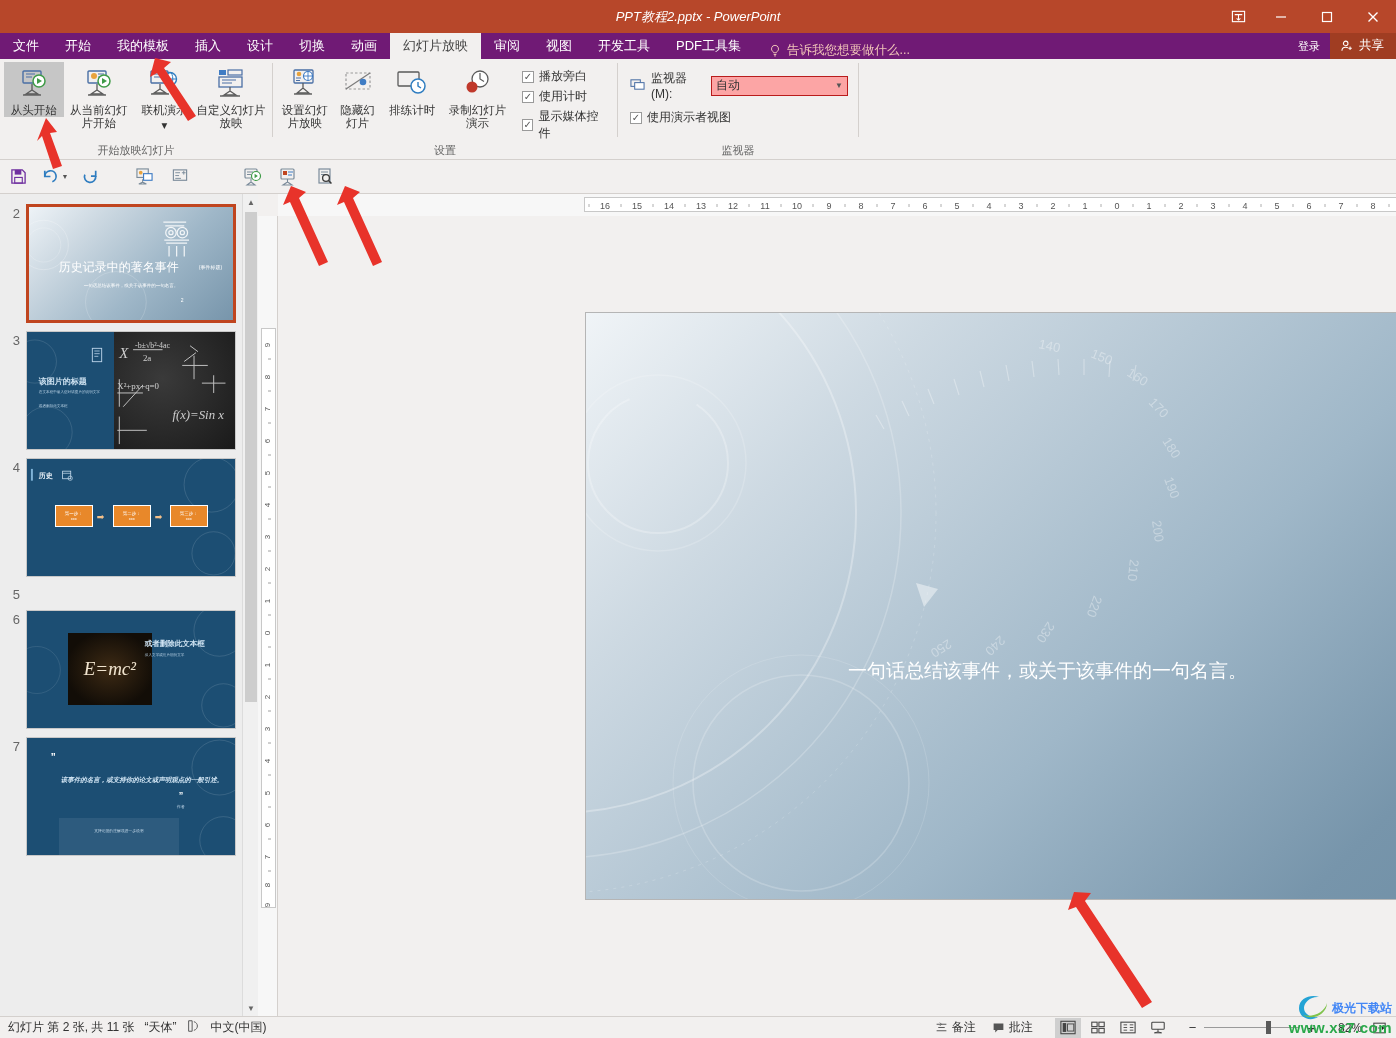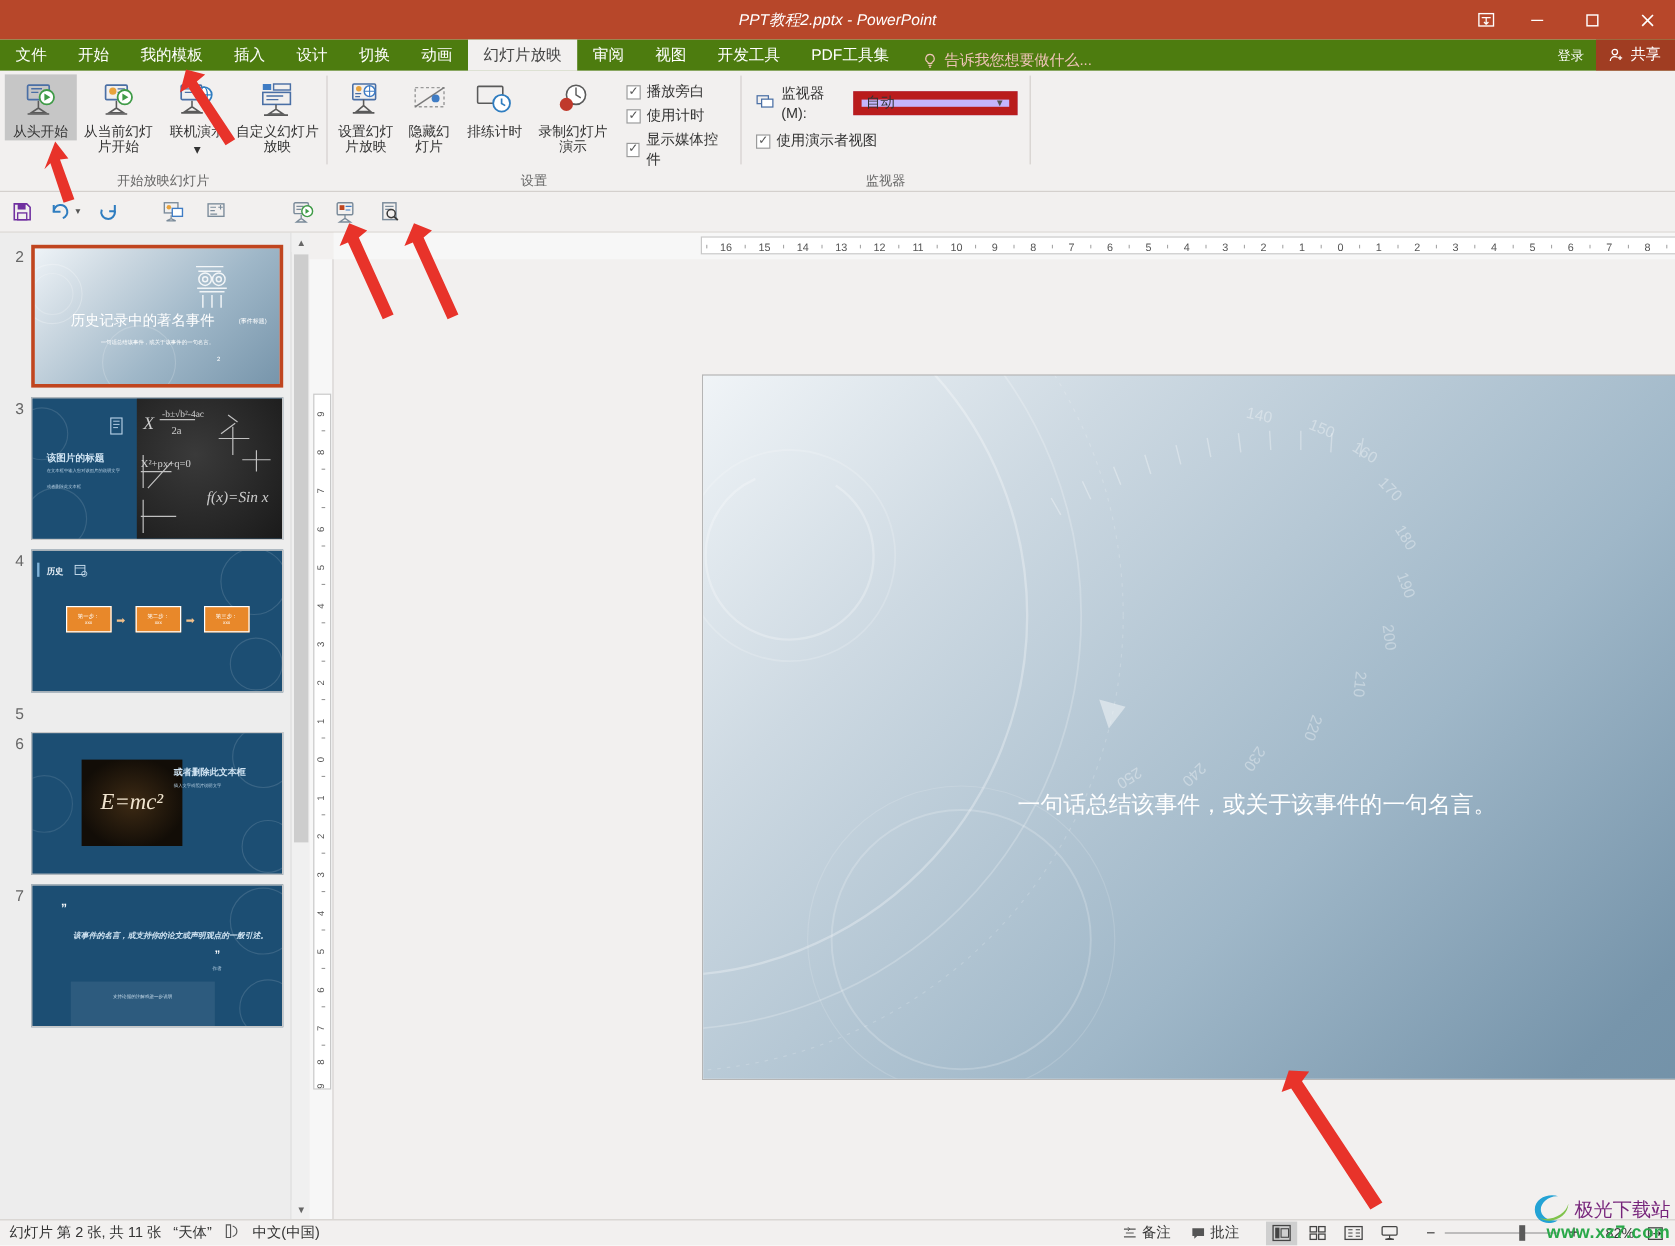--- a/index.html
+++ b/index.html
@@ -11,21 +11,21 @@
   
   .titlebar {
     height: 33px; background: #b7472a; position: relative;
     display:flex; align-items:center; justify-content:center;font-style:italic;
   }
   .title-text { color:#fff; font-size:13px; }
   .win-btns { position:absolute; right:0; top:0; height:33px; display:flex; align-items:center; }
   .win-btn { width:46px; height:33px; display:flex; align-items:center; justify-content:center; color:#fff; font-size:15px; }
   .ribbon-display { width:40px; height:33px; display:flex; align-items:center; justify-content:center; }
   
-  .tabbar { height:26px; background:#4d7c0f; display:flex; align-items:flex-end; position:relative; }
+  .tabbar { height:26px; background:#701a75; display:flex; align-items:flex-end; position:relative; }
   .tab { padding:4px 13px 5px 13px; color:#fff; font-size:13px; line-height:17px; cursor:pointer; white-space:nowrap;}
   .tab.active { background:#f2f0ef; color:#444; }
   .tellme { display:flex; align-items:center; gap:5px; margin-left:14px; color:#f0c4b8; font-size:12.5px; }
   .tellme svg { width:14px; height:14px; }
   .acct { position:absolute; right:0; bottom:0; display:flex; align-items:center; height:26px; }
   .signin { color:#fff; font-size:11px; padding:0 10px; }
   .share { background:#a03d22; color:#fff; font-size:12.5px; padding:4px 12px 5px 10px; display:flex; align-items:center; gap:5px; height:26px;}
   .share svg { width:14px; height:14px;}
   
   .ribbon { height:101px; background:#f2f0ef; border-bottom:1px solid #d4d0cd; display:flex; position:relative; }
@@ -35,21 +35,21 @@
   .rdiv { width:1px; background:#d4d0cd; margin:4px 0 20px 0;}
   .bigbtn { width:66px; display:flex; flex-direction:column; align-items:center; padding:4px 2px 0 2px; cursor:pointer; }
   .bigbtn.sel { background:#c6c6c6; }
   .bigbtn .ic { height:36px; display:flex; align-items:center; justify-content:center; }
   .bigbtn .lb { font-size:11.5px; color:#333; text-align:center; line-height:13px; margin-top:2px;}
   .chk-col { display:flex; flex-direction:column; gap:3px; padding:6px 6px 0 8px; }
   .chk { display:flex; align-items:center; gap:5px; font-size:12px; color:#333; cursor:pointer;}
   .chkbox { width:12px; height:12px; border:1px solid #9a9a9a; background:#fff; display:flex; align-items:center; justify-content:center; font-size:10px; color:#555; line-height:1;}
   .mon-col { padding:8px 6px 0 8px; display:flex; flex-direction:column; gap:8px;}
   .mon-row { display:flex; align-items:center; gap:6px; font-size:12px; color:#333;}
-  .mon-select { width:145px; height:20px; border:7px solid #b91c1c; background:#c4b5fd; display:flex; align-items:center; justify-content:space-between; padding:0 4px; font-size:12px;}
+  .mon-select { width:145px; height:20px; border:1px solid #b91c1c; background:#fca5a5; display:flex; align-items:center; justify-content:space-between; padding:0 4px; font-size:12px;}
   
   .qat { height:34px; background:#f2f0ef; display:flex; align-items:center; border-bottom:1px solid #d4d0cd; position:relative;}
   .qbtn { width:36px; height:28px; display:flex; align-items:center; justify-content:center; cursor:pointer;}
   
   .workspace { position:absolute; top:194px; left:0; right:0; bottom:22px; display:flex; background:#f2f0ef;}
   
   .thumbs { width:258px; background:#ededed; position:relative; overflow:hidden;}
   .thumb-list { position:absolute; top:0; left:0; right:16px; bottom:0; padding:6px 0 0 0;}
   .thumb-item { display:flex; padding:4px 6px 4px 4px; }
   .thumb-num { width:22px; text-align:right; padding-right:6px; font-size:13px; color:#666; padding-top:2px;}
@@ -695,21 +695,21 @@
     </span>
   </div>
 </div>
 
 <div class="watermark">
   <div style="display:flex;align-items:center;gap:3px;opacity:0.95">
     <svg width="34" height="30" viewBox="0 0 34 30">
       <path d="M24 4c-8-3-20 1-20 11s11 14 19 9c-7 1-14-3-14-9s7-12 15-11z" fill="#1a9fd4"></path>
       <path d="M8 22c10 6 24-1 24-12-2 9-14 15-24 12z" fill="#7ac143"></path>
     </svg>
-    <span style="color:#701a75;font-size:16px;font-weight:normal">极光下载站</span>
+    <span style="color:#3b82f6;font-size:12px;font-weight:bold">极光下载站</span>
   </div>
   <div style="color:#2aa84a;font-size:15px;font-weight:bold;letter-spacing:0.5px;margin-top:-4px">www.xz7.com</div>
 </div>
 
 <svg class="arrows" width="1396" height="1038">
   <g fill="#e8332a">
     <path d="M46 118 L57 132 L50 133 L62 166 L53 169 L42 136 L37 141 Z"></path>
     <path d="M155 58 L171 62 L164 68 L196 116 L188 121 L157 73 L150 77 Z"></path>
     <path d="M291 186 L306 192 L299 198 L328 262 L319 266 L290 202 L283 205 Z"></path>
     <path d="M345 186 L360 192 L353 198 L382 262 L373 266 L344 202 L337 205 Z"></path>

